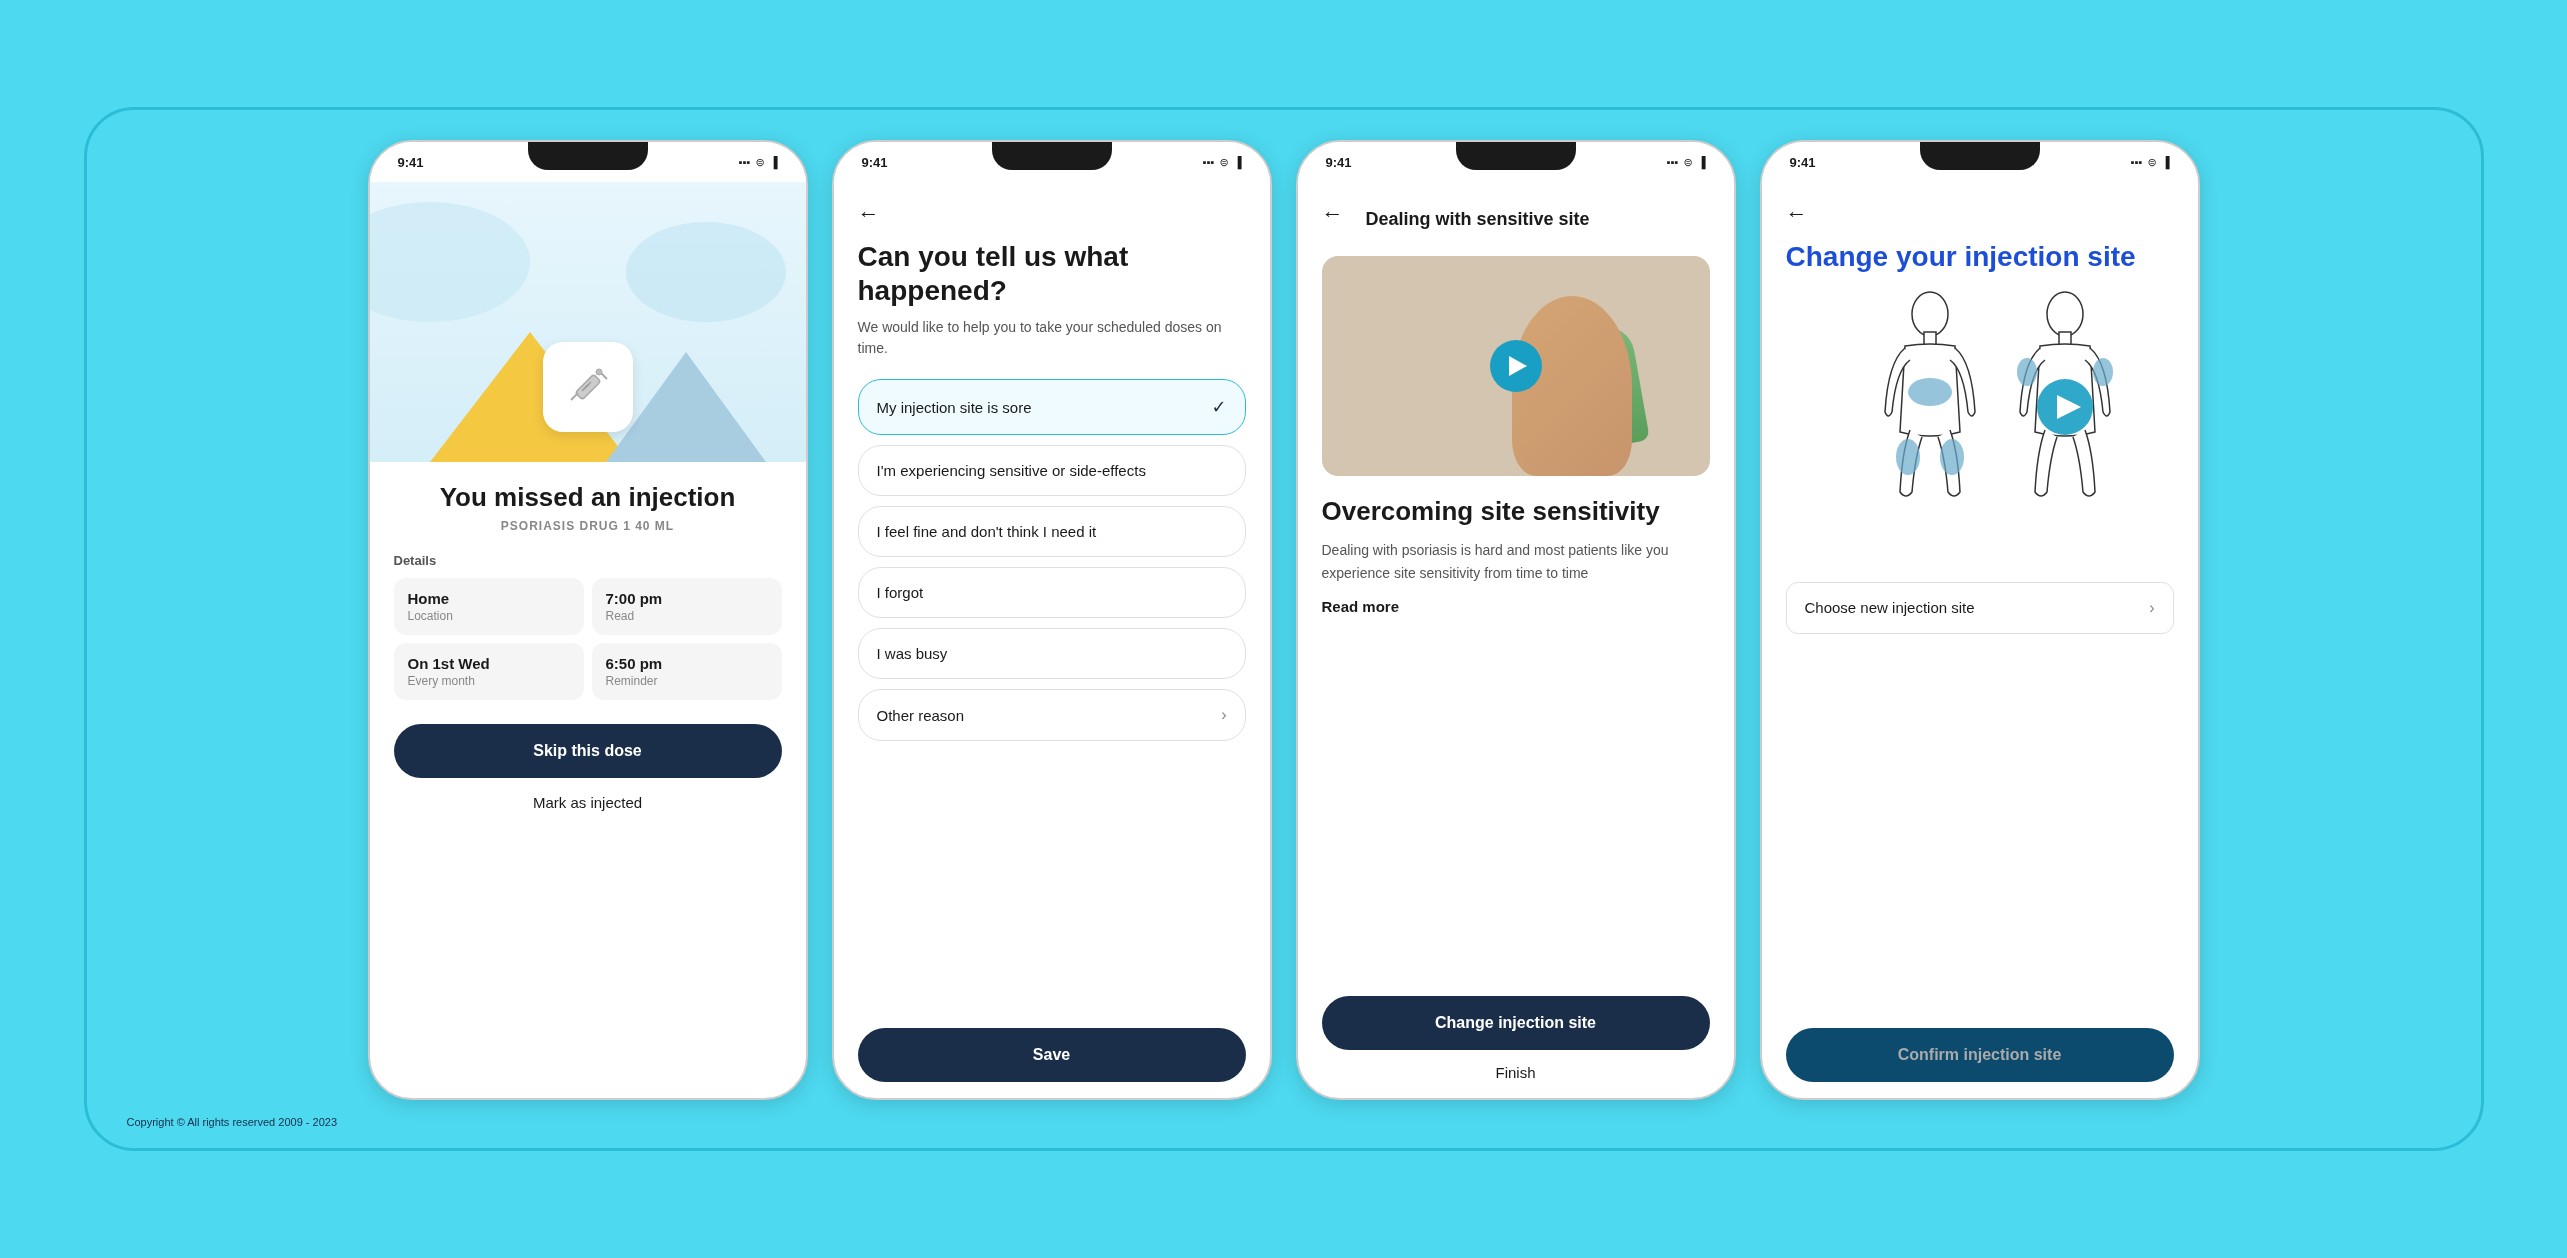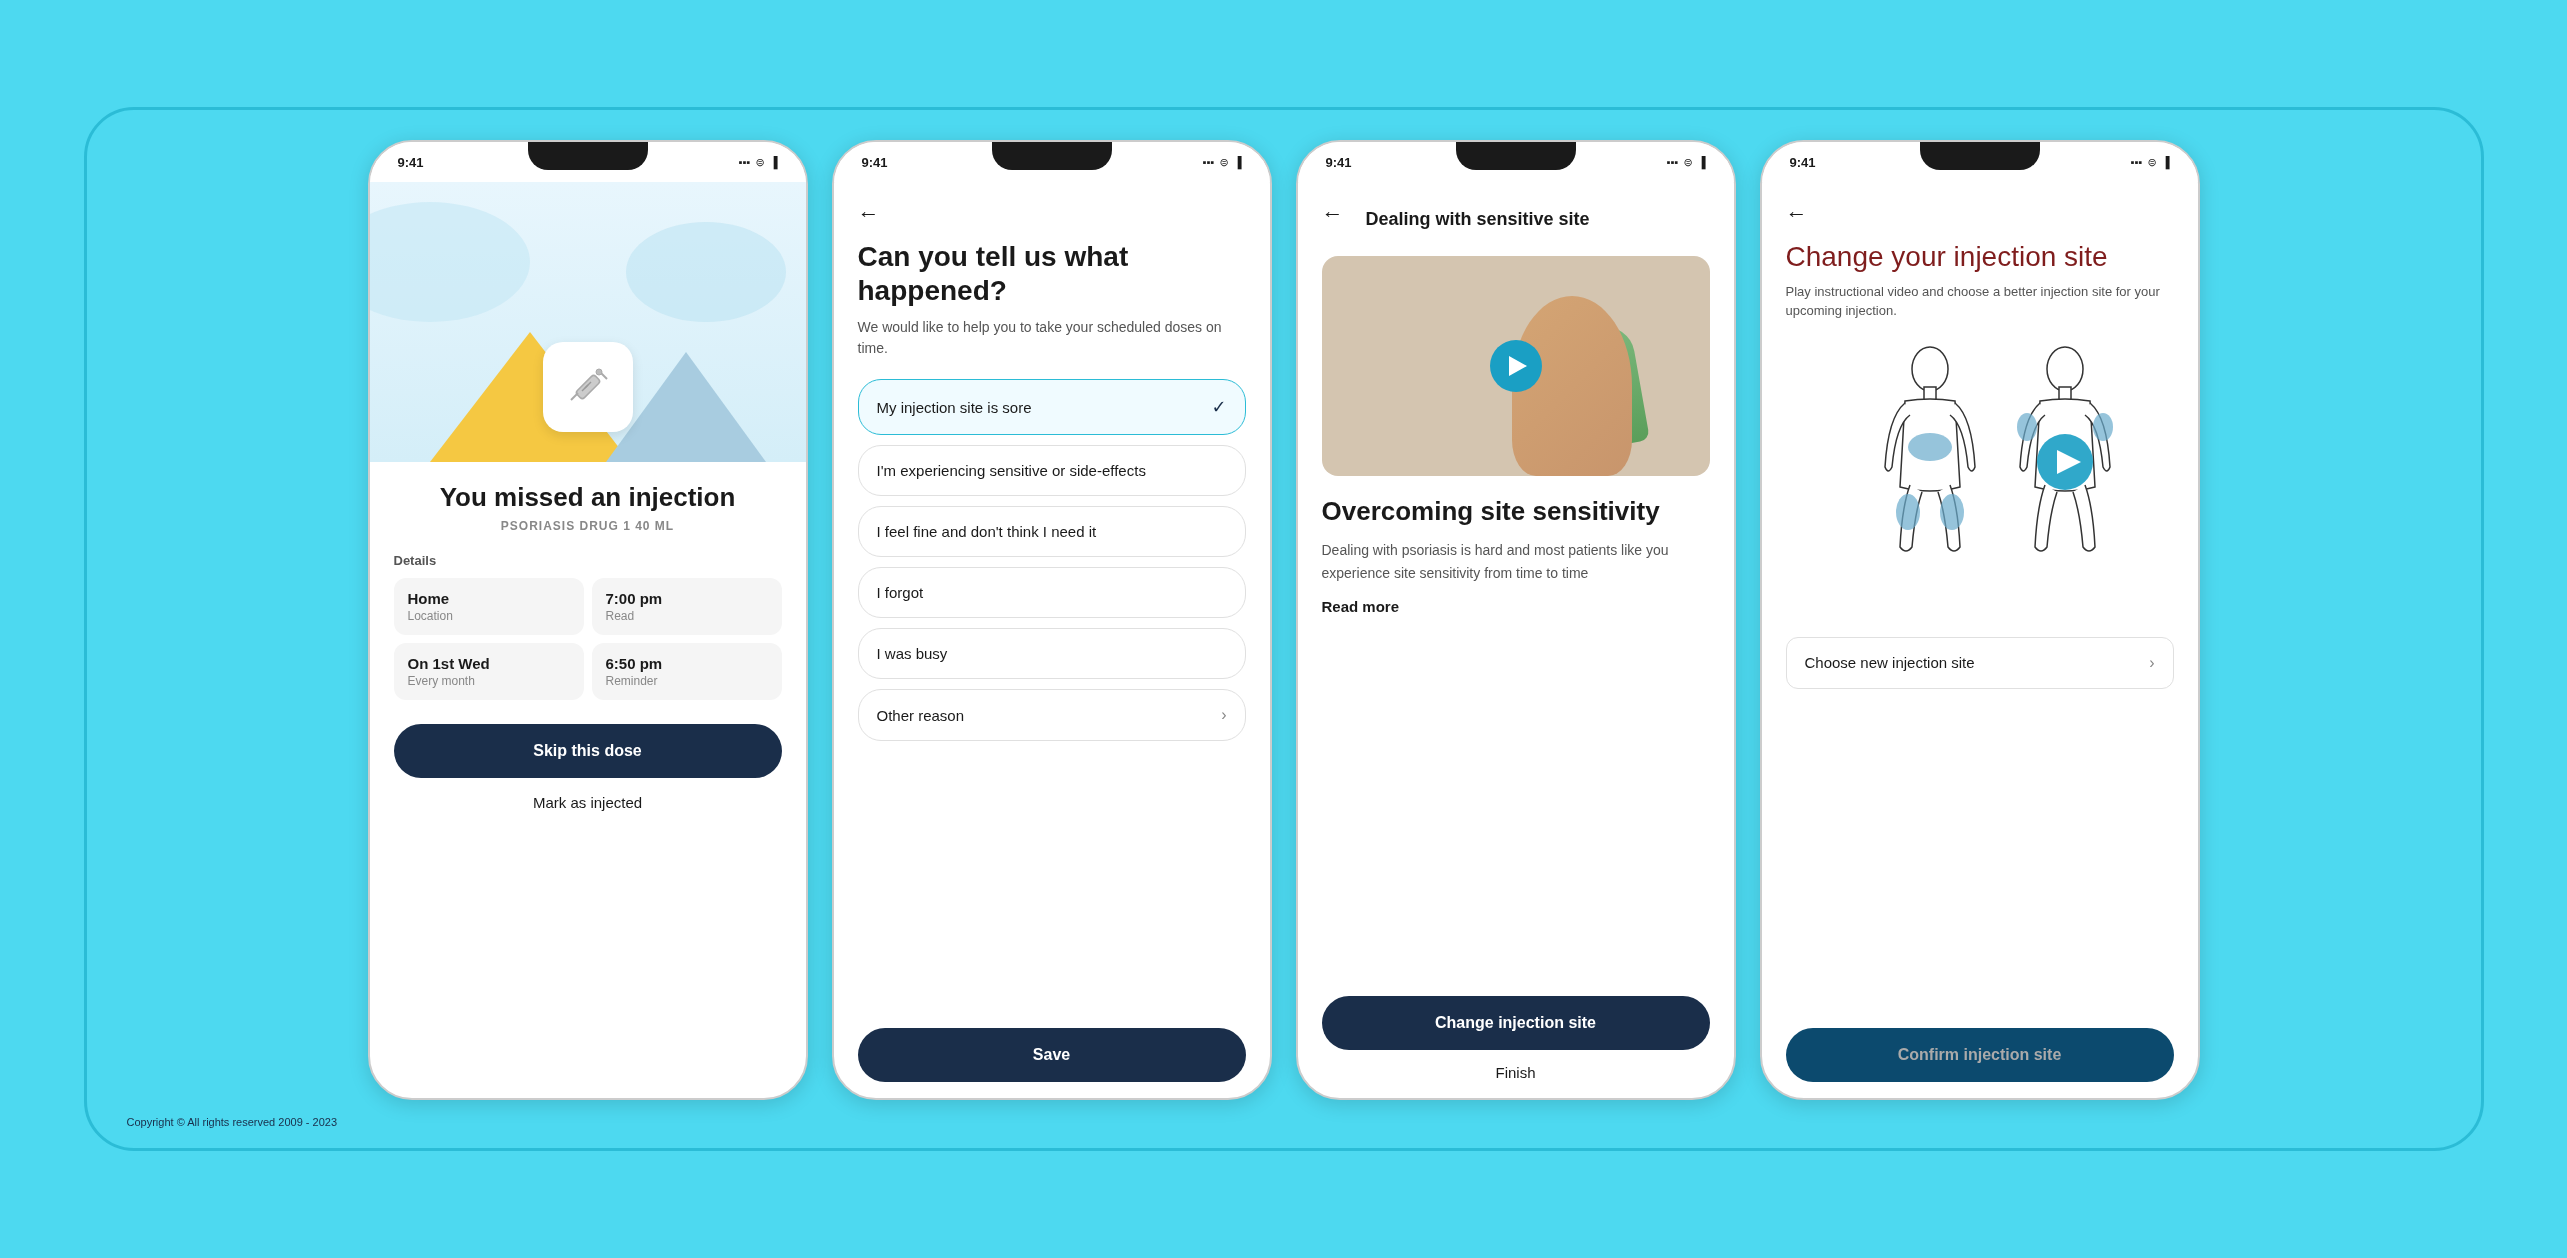--- a/index.html
+++ b/index.html
@@ -410,22 +410,22 @@
 
     
     .phone4-body {
       padding: 16px 24px;
       flex: 1;
       display: flex;
       flex-direction: column;
     }
     .phone4-title {
       font-size: 28px;
-      font-weight: 400;
-      color: #7f1d1d;
+      font-weight: 700;
+      color: #1d4ed8;
       margin-bottom: 8px;
       line-height: 1.2;
     }
     .phone4-subtitle {
       font-size: 13px;
       color: #555;
       margin-bottom: 16px;
       line-height: 1.5;
     }
     .body-diagram {
@@ -606,21 +606,20 @@
         <span class="status-time">9:41</span>
         <div class="status-icons">
           <span>▪▪▪</span>
           <span>⊜</span>
           <span>▐</span>
         </div>
       </div>
       <div class="phone4-body">
         <button class="back-btn">←</button>
         <h1 class="phone4-title">Change your injection site</h1>
-        <p class="phone4-subtitle">Play instructional video and choose a better injection site for your upcoming injection.</p>
 
         <div class="body-diagram">
           <svg width="360" height="280" viewBox="0 0 360 280" fill="none" xmlns="http://www.w3.org/2000/svg">
 
             <g transform="translate(50, 10)">
 
               <ellipse cx="80" cy="22" rx="18" ry="22" stroke="#333" stroke-width="1.5" fill="white"></ellipse>
 
               <rect x="74" y="40" width="12" height="14" fill="white" stroke="#333" stroke-width="1.5"></rect>
 

